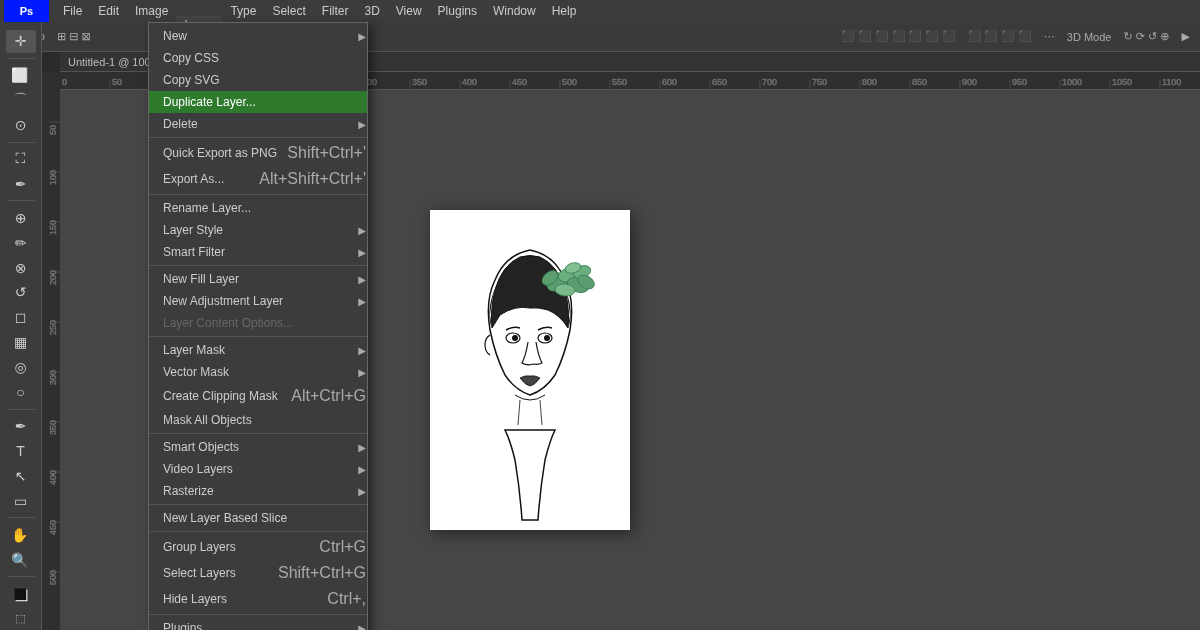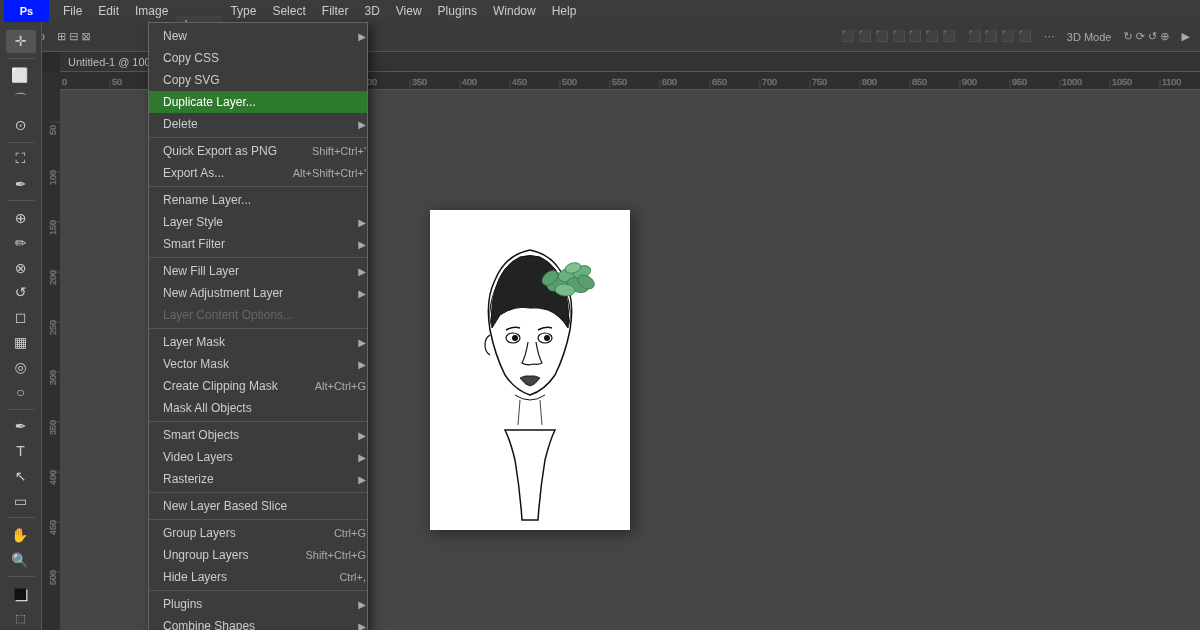--- a/index.html
+++ b/index.html
@@ -183,21 +183,21 @@
       font-size: 12px;
       white-space: nowrap;
     }
     .menu-row.highlighted {
       background: #2d7a2d;
       color: white;
     }
     .menu-row.disabled { color: #666; cursor: default; }
     .menu-row .shortcut {
       color: #aaa;
-      font-size: 11px;
+      font-size: 16px;
       margin-left: 10px;
     }
     .menu-row .arrow {
       color: #aaa;
       font-size: 10px;
       margin-left: 6px;
     }
   </style>
 </head>
 <body>
@@ -495,21 +495,21 @@
       <span>New Layer Based Slice</span>
     </div>
   </div>
 
   <div class="menu-section">
     <div class="menu-row">
       <span>Group Layers</span>
       <span class="shortcut">Ctrl+G</span>
     </div>
     <div class="menu-row">
-      <span>Ungroup Layers</span>
+      <span>Select Layers</span>
       <span class="shortcut">Shift+Ctrl+G</span>
     </div>
     <div class="menu-row">
       <span>Hide Layers</span>
       <span class="shortcut">Ctrl+,</span>
     </div>
   </div>
 
   <div class="menu-section">
     <div class="menu-row">

